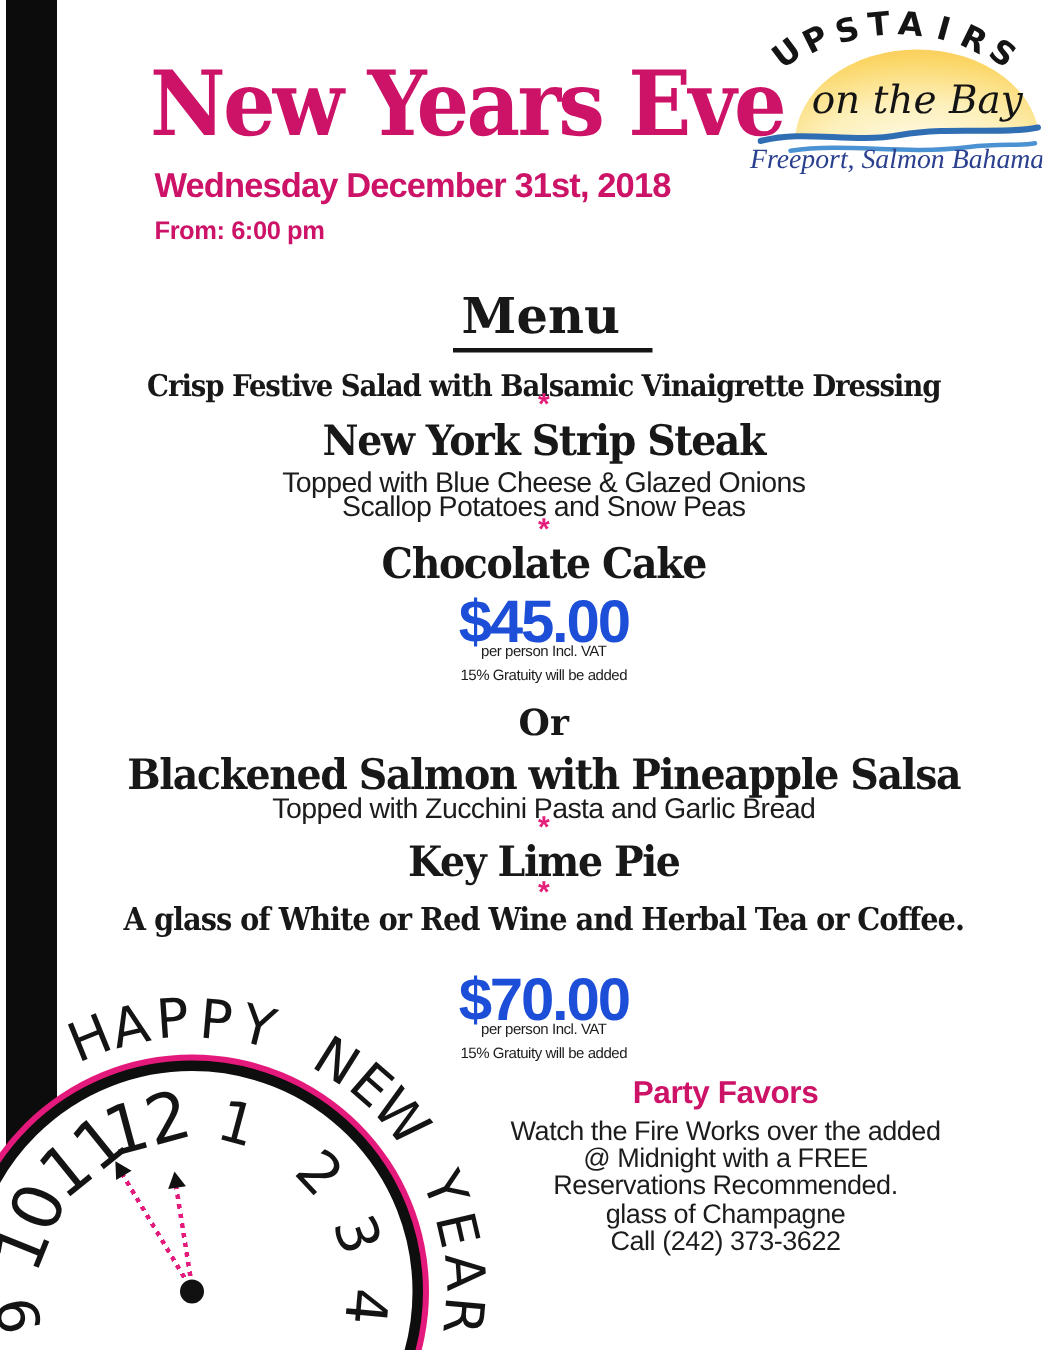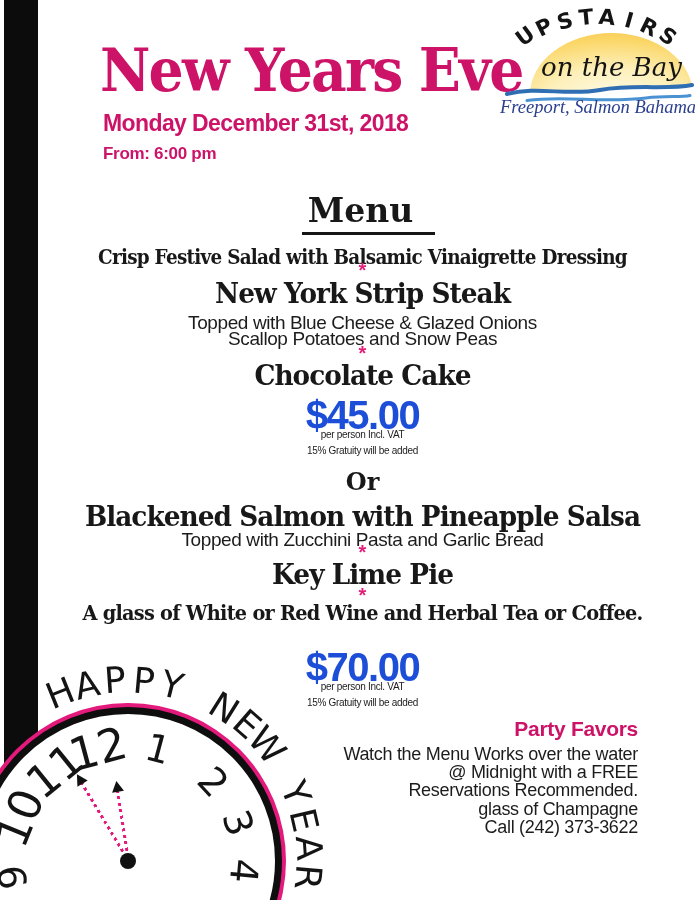--- a/index.html
+++ b/index.html
@@ -40,21 +40,21 @@
         transform:translateX(6px);}
   .sz-menu{font-size:33px;}
   .sz-course{font-size:28px;letter-spacing:-1px;transform:scaleX(.94);}
   .sz-salad{font-size:20px;letter-spacing:-.8px;transform:scaleX(.92);}
   .sz-glass{font-size:21px;letter-spacing:-.8px;transform:scaleX(.92);}
   .sz-or{font-size:24px;}
   .sz-desc{font-size:19px;letter-spacing:-.4px;}
   .sz-note{font-size:10px;letter-spacing:-.3px;}
   .price{font-size:40px;font-weight:bold;letter-spacing:-1.5px;color:#1d4ed8;}
   .asterisk{font-size:20px;font-weight:bold;line-height:14px;color:#e41f7b;}
-  .party{position:absolute;right:57px;top:717px;text-align:right;z-index:2;}
+  .party{position:absolute;right:68px;top:717px;text-align:center;z-index:2;}
   .party-heading{font-size:21px;font-weight:bold;color:#cd1368;letter-spacing:-.3px;margin-bottom:4px;}
   .party-line{font-size:18px;line-height:18.2px;color:#1c1c1c;letter-spacing:-.3px;}
 
   
   .clock-face{position:absolute;left:-26px;top:707px;width:308px;height:308px;box-sizing:border-box;
         border:7px solid #0e0e0e;border-radius:50%;background:#ffffff;
         box-shadow:0 0 0 4px #e3197b;z-index:2;}
   .clock-number{position:absolute;font-family:"DejaVu Sans",sans-serif;font-weight:400;
         color:#141414;z-index:3;}
   .arc-letter{position:absolute;font-family:"DejaVu Sans",sans-serif;color:#141414;z-index:3;white-space:pre;}
@@ -68,21 +68,21 @@
         background:#111111;transform:translate(-50%,-50%);z-index:4;}
 </style>
 </head>
 <body>
 
 <div class="page" id="page">
 
   <div class="side-bar"></div>
 
   <div class="title">New Years Eve</div>
-  <div class="date-line">Monday December 31st, 2018</div>
+  <div class="date-line">Wednesday December 31st, 2018</div>
   <div class="time-line">From: 6:00 pm</div>
 
   <div>
     <div class="logo-sun"></div>
     <div class="logo-tagline">on the Bay</div>
     <svg class="logo-waves" width="190" height="27" viewBox="0 0 190 27">
       <path d="M0,15 C30,7 62,17 95,11 C130,5 162,11 190,6 L190,27 L0,27 Z" fill="#ffffff"></path>
       <path d="M2,15 C32,7 62,17 95,11 C130,5 162,11 187,6" fill="none" stroke="#2f6eb3" stroke-width="4" stroke-linecap="round"></path>
       <path d="M22,21.5 C60,16 96,24.5 141,19 C161,16.5 176,18.5 185,16.5" fill="none" stroke="#4b92d2" stroke-width="3" stroke-linecap="round"></path>
     </svg>
@@ -119,21 +119,21 @@
 
     <div class="line h-serif sz-glass" style="top:600px">A glass of White or Red Wine and Herbal Tea or Coffee.</div>
 
     <div class="line rounded price" style="top:645px">$70.00</div>
     <div class="line rounded sz-note" style="top:681px">per person Incl. VAT</div>
     <div class="line rounded sz-note" style="top:697px">15% Gratuity will be added</div>
   </div>
 
   <div class="party">
     <div class="party-heading">Party Favors</div>
-    <div class="party-line">Watch the Menu Works over the water</div>
+    <div class="party-line">Watch the Fire Works over the added</div>
     <div class="party-line">@ Midnight  with a FREE</div>
     <div class="party-line">Reservations Recommended.</div>
     <div class="party-line">glass of Champagne</div>
     <div class="party-line">Call (242) 373-3622</div>
   </div>
 
   <div class="clock-face"></div>
   <div class="clock-hand" style="left:128px;top:769px;height:92px;transform:rotate(-31deg)">
     <span class="hand-arrow"></span>
   </div>

